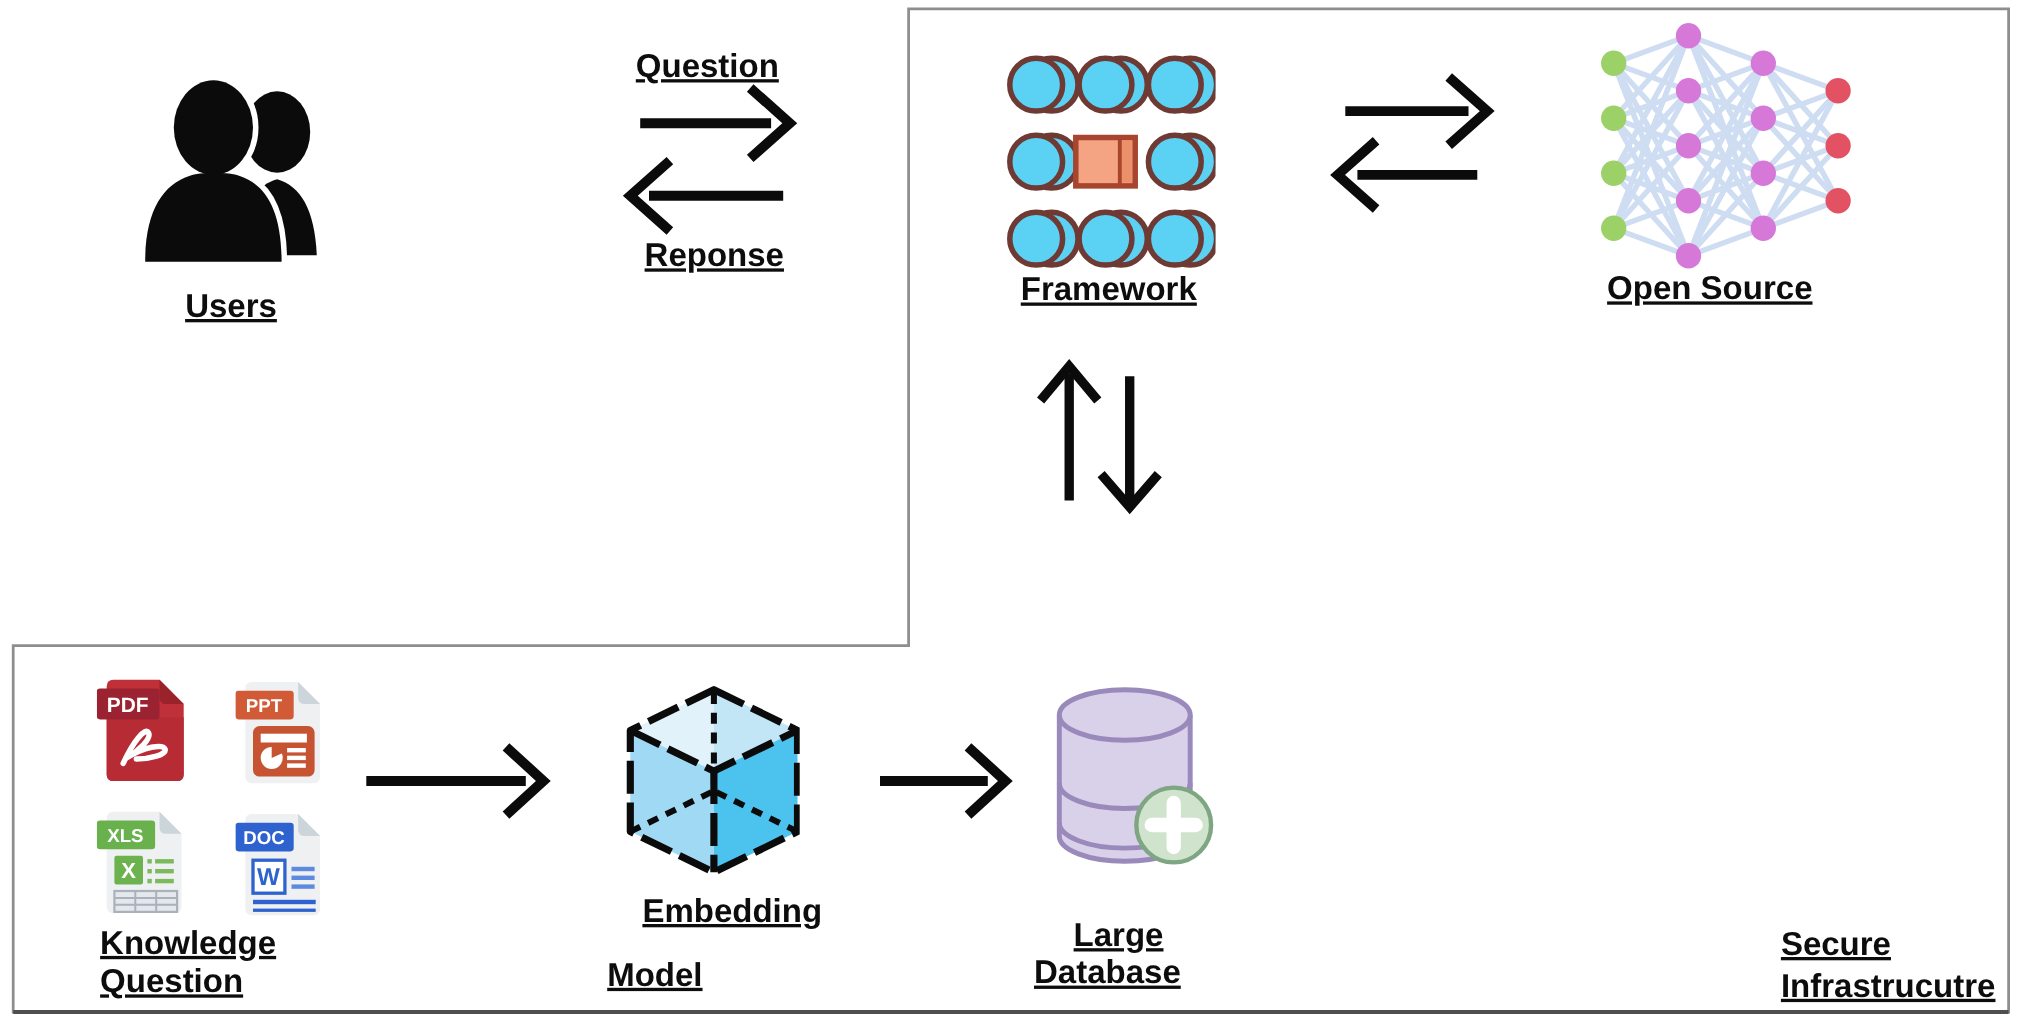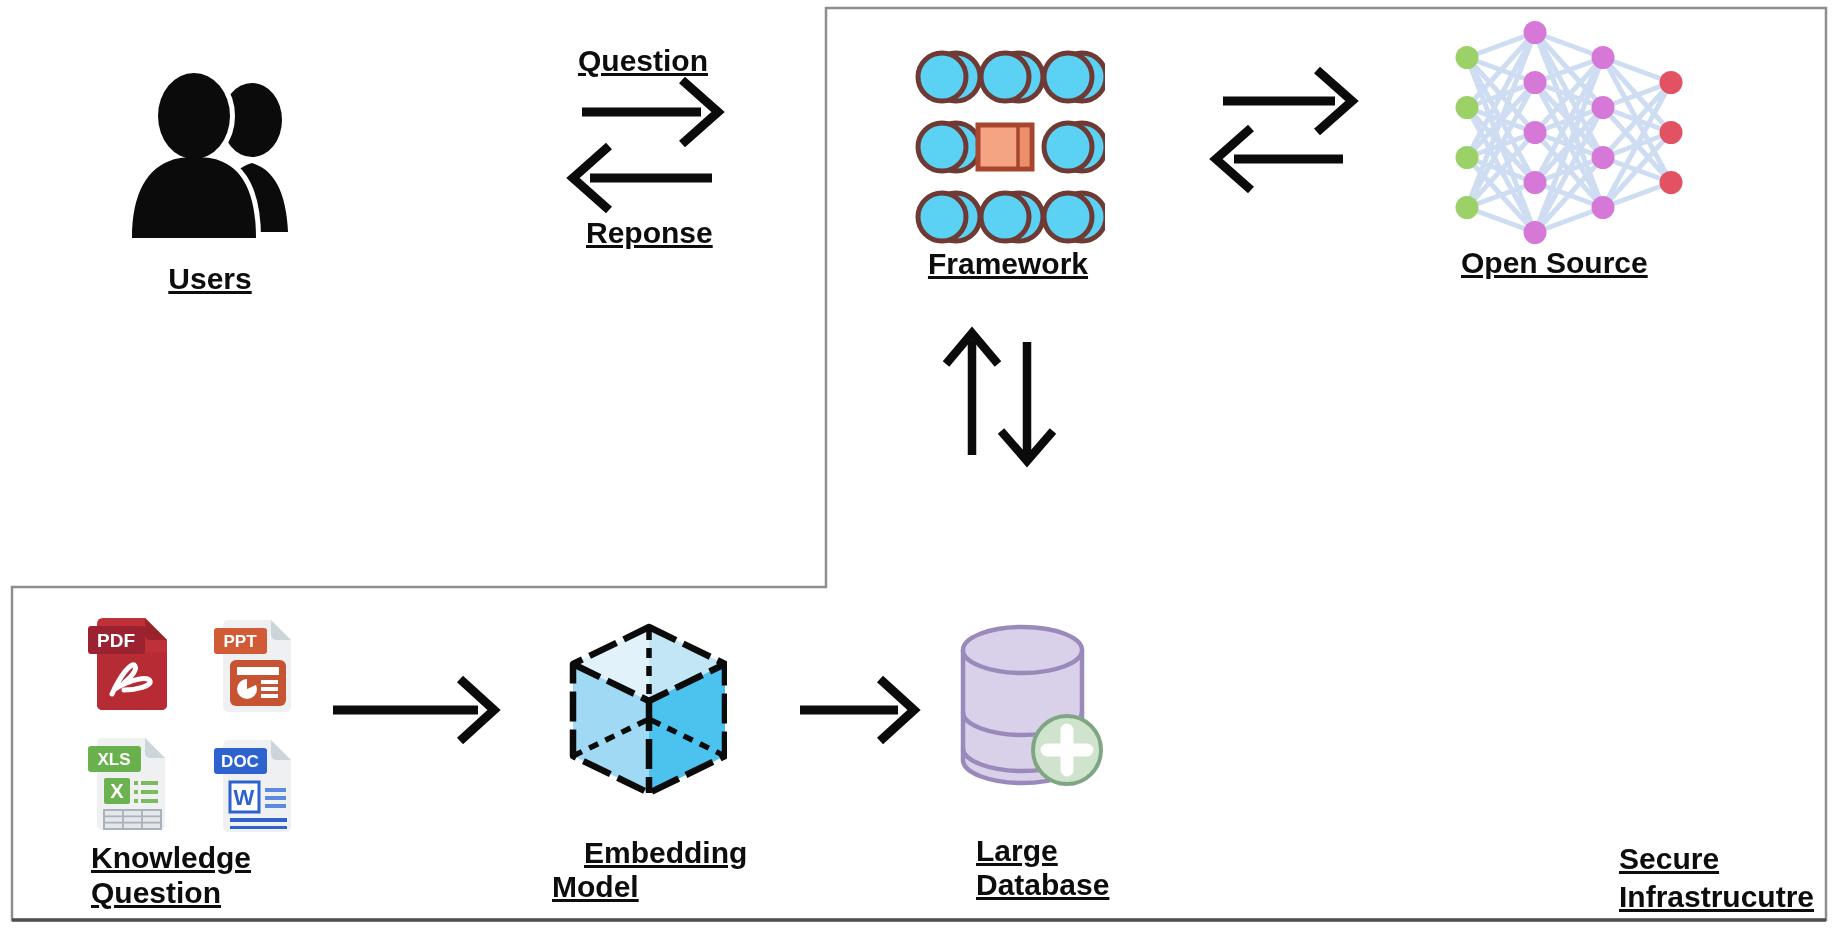--- a/index.html
+++ b/index.html
@@ -252,35 +252,35 @@
       <path d="M6,138 L82,101"></path>
       <path d="M158,138 L82,101"></path>
     </g>
 
     <g stroke="#0b0b0b" stroke-width="6.5" fill="none" stroke-linejoin="round" stroke-dasharray="30 8">
       <polygon points="82,9 158,46 158,138 82,175 6,138 6,46"></polygon>
       <path d="M6,46 L82,83 L158,46"></path>
       <path d="M82,83 V175"></path>
     </g>
   </svg>
-  <div class="lbl" style="left:584px;top:836px">Embedding</div>
+  <div class="lbl" style="left:584px;top:812px">Embedding</div>
   <div class="lbl" style="left:552px;top:870px">Model</div>
 
   <svg class="abs" style="left:958px;top:620px" width="150" height="172" viewBox="0 0 150 172">
     <g stroke-width="4.5" stroke="#9a89bb">
       <path d="M5,30 V140 A59.5,23 0 0 0 124,140 V30" fill="#d9d0e9"></path>
       <ellipse cx="64.5" cy="30" rx="59.5" ry="23" fill="#d9d0e9"></ellipse>
       <path d="M5,92 A59.5,23 0 0 0 124,92" fill="none"></path>
       <path d="M5,128 A59.5,23 0 0 0 124,128" fill="none"></path>
     </g>
     <g>
       <circle cx="109" cy="130" r="34" fill="#cfe3cd"></circle>
       <circle cx="109" cy="130" r="34" fill="none" stroke-width="4" stroke="#7fa682"></circle>
       <path d="M89,130 H129 M109,110 V150" stroke="#ffffff" stroke-width="13" stroke-linecap="round" fill="none"></path>
     </g>
   </svg>
   <div class="lbl" style="left:976px;top:834px">Large</div>
-  <div class="lbl" style="left:976px;top:868px">Database</div>
+  <div class="lbl" style="left:940px;top:868px">Database</div>
 
   <div class="lbl" style="left:1619px;top:842px">Secure</div>
   <div class="lbl" style="left:1619px;top:880px">Infrastrucutre</div>
 
 </div>
 
 </body></html>

